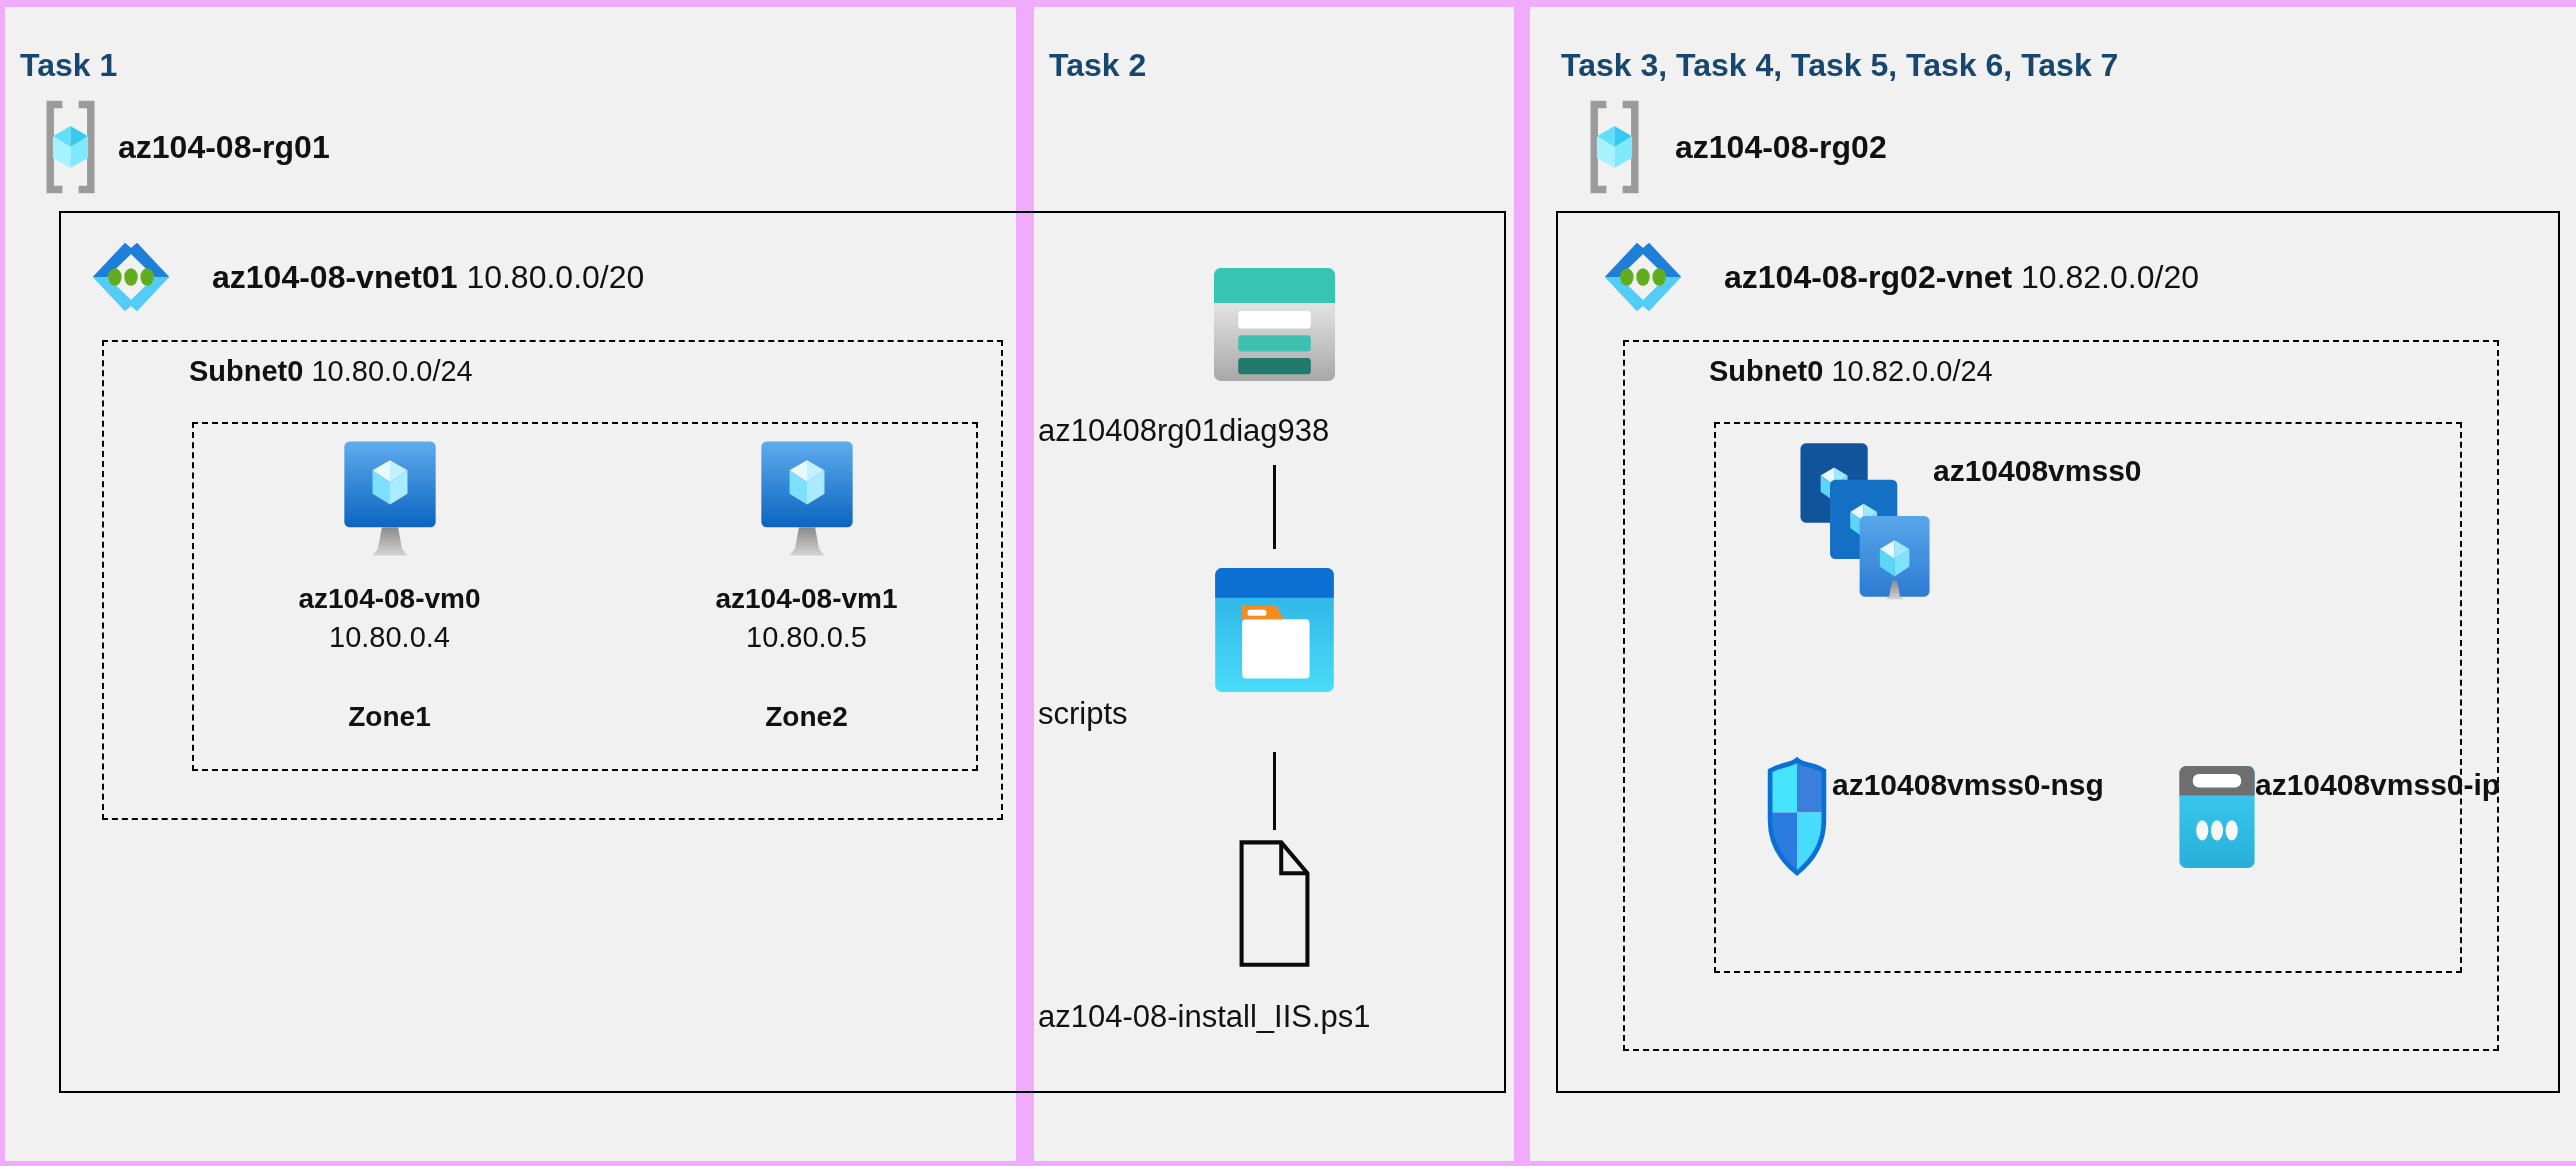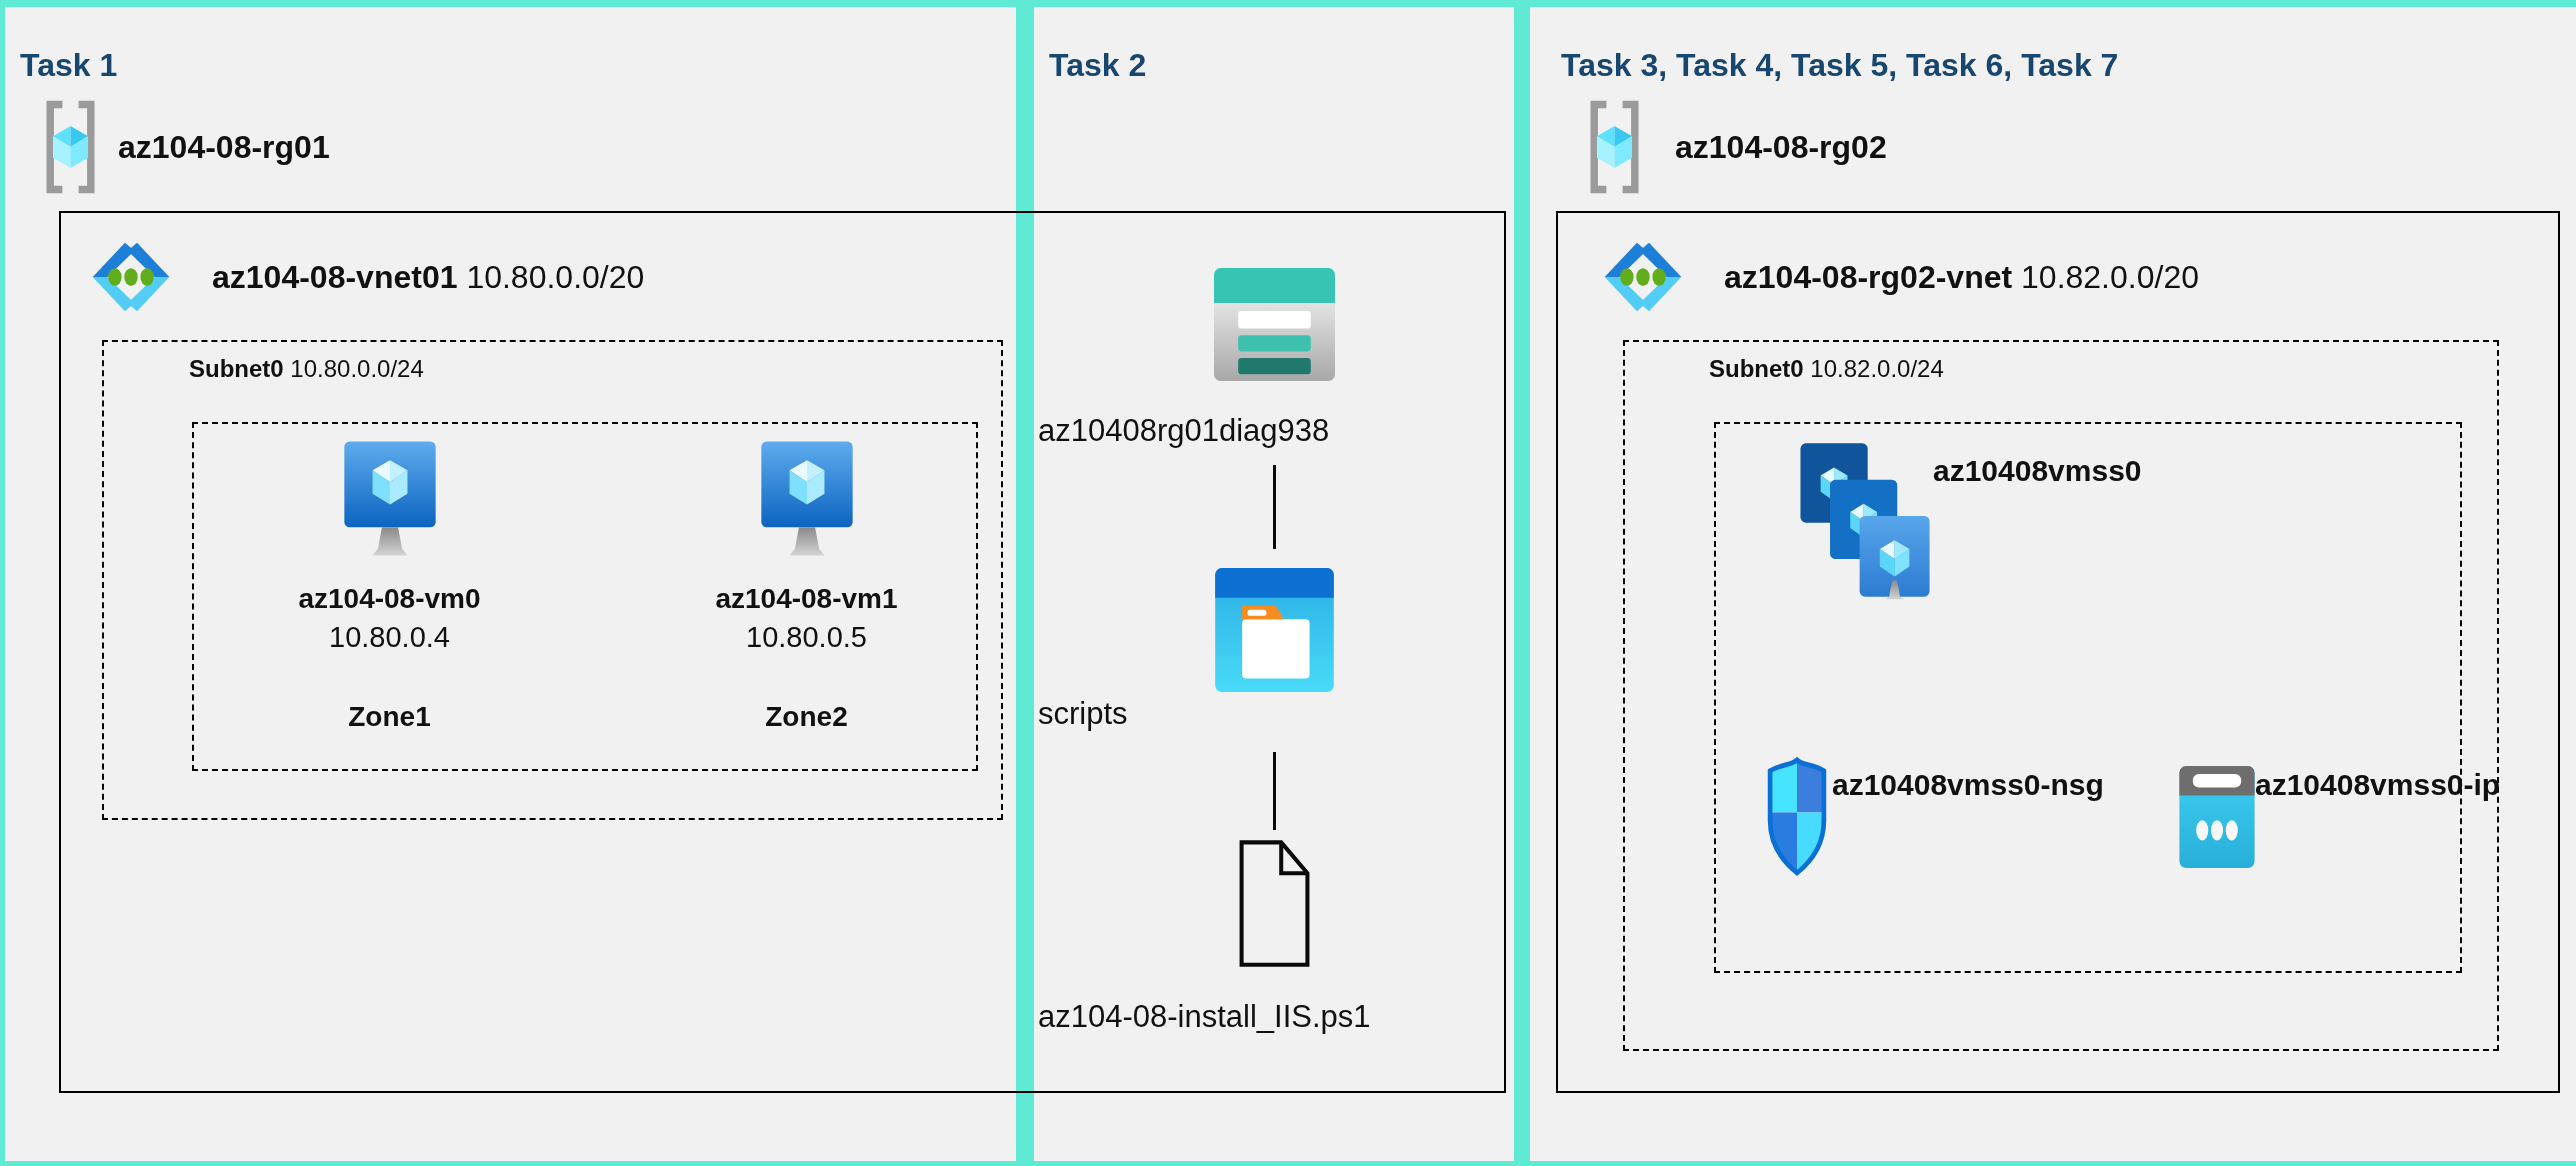--- a/index.html
+++ b/index.html
@@ -1,17 +1,17 @@
 <!DOCTYPE html>
 <html style="font-size:10.8px"><head>
 <meta charset="utf-8">
 <style>
   html,body{margin:0;padding:0;background:#ffffff;}
   body{font-family:"Liberation Sans","DejaVu Sans",sans-serif;color:#111;}
-  .canvas{position:relative;width:2576px;height:1166px;background:#5eead4;overflow:hidden;}
+  .canvas{position:relative;width:2576px;height:1166px;background:#f0abfc;overflow:hidden;}
   .abs{position:absolute;}
   .panel{position:absolute;top:6.7px;height:1154px;background:#F1F1F2;}
   .p1{left:5.4px;width:1011px;}
   .p2{left:1034px;width:480px;}
   .p3{left:1530px;width:1046px;}
   .title{position:absolute;font-size:32px;font-weight:700;color:#17466F;white-space:nowrap;}
   .t1{left:20px;top:20px;}
   .t2{left:1049px;top:20px;}
   .t3{left:1561px;top:20px;}
   .vbox{position:absolute;border:2.7px solid #000;background:transparent;}
@@ -24,21 +24,21 @@
   .in3{left:1714px;top:422px;width:744px;height:547px;}
   .rgrow{position:absolute;display:flex;align-items:center;gap:19px;height:94px;}
   .rg1{left:42px;top:100px;}
   .rg2{left:1586px;top:100px;gap:32px;}
   .rgrow .lbl{font-size:32px;font-weight:700;white-space:nowrap;}
   .vnetrow{position:absolute;display:flex;align-items:center;gap:40px;height:88px;}
   .vn1{left:90px;top:233px;}
   .vn3{left:1602px;top:233px;}
   .pairlbl{font-size:32px;white-space:nowrap;}
   .pairlbl .b{font-weight:700;}
-  .sublbl{position:absolute;font-size:24px;white-space:nowrap;}
+  .sublbl{position:absolute;font-size:29px;white-space:nowrap;}
   .sl1{left:189px;top:355px;}
   .sl3{left:1709px;top:355px;}
   .vmnode{position:absolute;width:229px;display:flex;flex-direction:column;align-items:center;}
   .vm0{left:275px;top:440px;}
   .vm1{left:692px;top:440px;}
   .vmname{margin-top:17.5px;font-size:28px;font-weight:700;white-space:nowrap;}
   .vmip{margin-top:6.7px;font-size:29px;white-space:nowrap;}
   .vmzone{margin-top:47px;font-size:28px;font-weight:700;white-space:nowrap;}
   .caplbl{position:absolute;width:472px;text-align:left;font-size:31px;font-weight:400;white-space:nowrap;}
   .lbl-stg{left:1038px;top:413px;}

